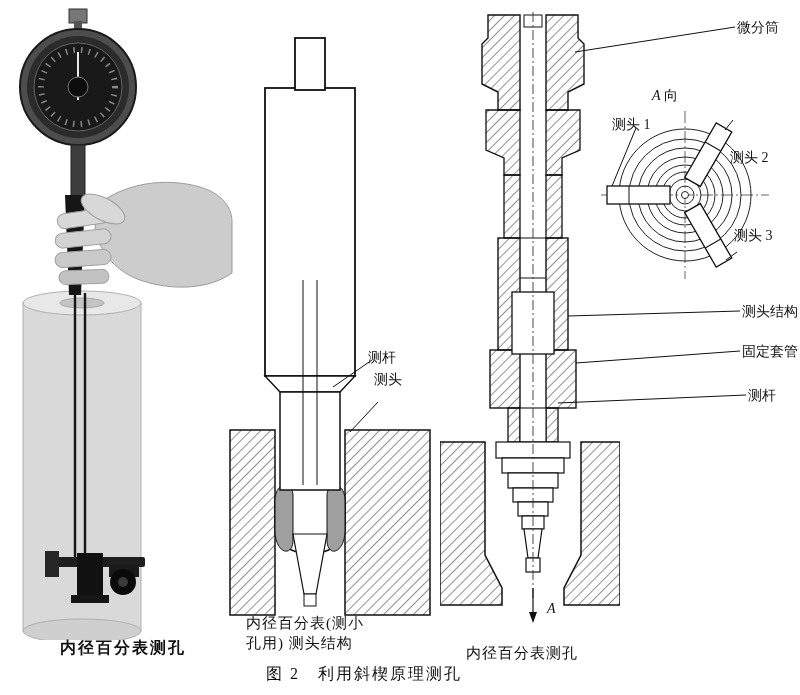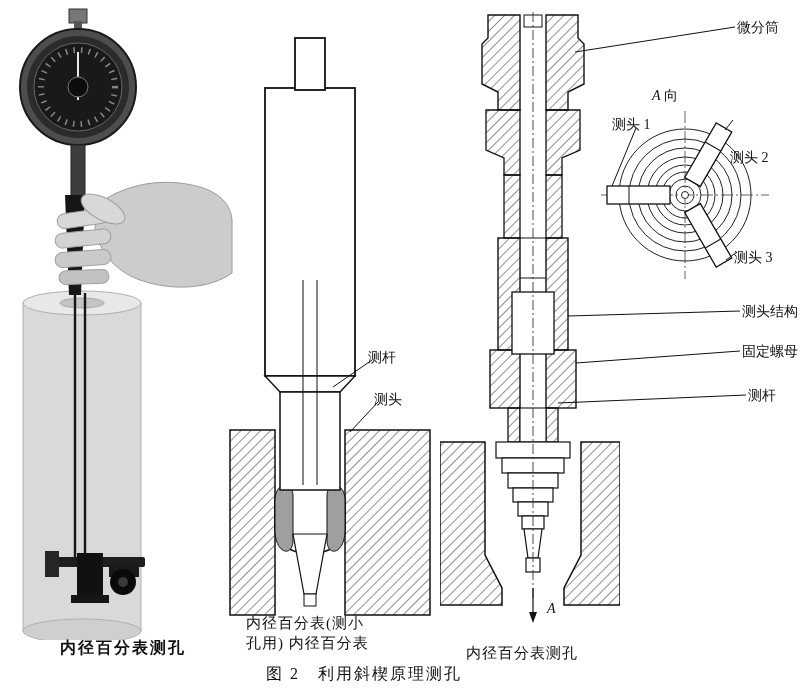--- a/index.html
+++ b/index.html
@@ -210,30 +210,30 @@
 
   <div class="lbl" style="left:737px; top:20px;">微分筒</div>
 
   <div class="lbl" style="left:652px; top:88px;">
     <span class="it">A</span>
     <span>向</span>
   </div>
 
   <div class="lbl" style="left:612px; top:117px;">测头 1</div>
   <div class="lbl" style="left:730px; top:118px;margin-top:32px;">测头 2</div>
-  <div class="lbl" style="left:734px; top:250px;">测头 3</div>
+  <div class="lbl" style="left:734px; top:228px;">测头 3</div>
 
   <div class="lbl" style="left:742px; top:304px;">测头结构</div>
-  <div class="lbl" style="left:742px; top:344px;">固定螺母</div>
+  <div class="lbl" style="left:742px; top:344px;">固定套管</div>
   <div class="lbl" style="left:748px; top:388px;">测杆</div>
 
   <div class="lbl" style="left:368px; top:350px;">测杆</div>
-  <div class="lbl" style="left:374px; top:392px;">测头</div>
+  <div class="lbl" style="left:374px; top:372px;">测头</div>
 
   <div class="lbl it" style="left:547px; top:601px;">A</div>
 
   <div class="cap" style="left:246px; top:614px;">内径百分表(测小</div>
   <div class="cap cap-left" style="left:60px; top:638px;">内径百分表测孔</div>
-  <div class="cap" style="left:246px; top:634px;">孔用)  内径百分表</div>
+  <div class="cap" style="left:246px; top:634px;">孔用)  测头结构</div>
   <div class="cap" style="left:466px; top:644px;">内径百分表测孔</div>
   <div class="cap cap-fig" style="left:266px; top:664px;">图 2　利用斜楔原理测孔</div>
 
 </div>
 
 </body></html>

